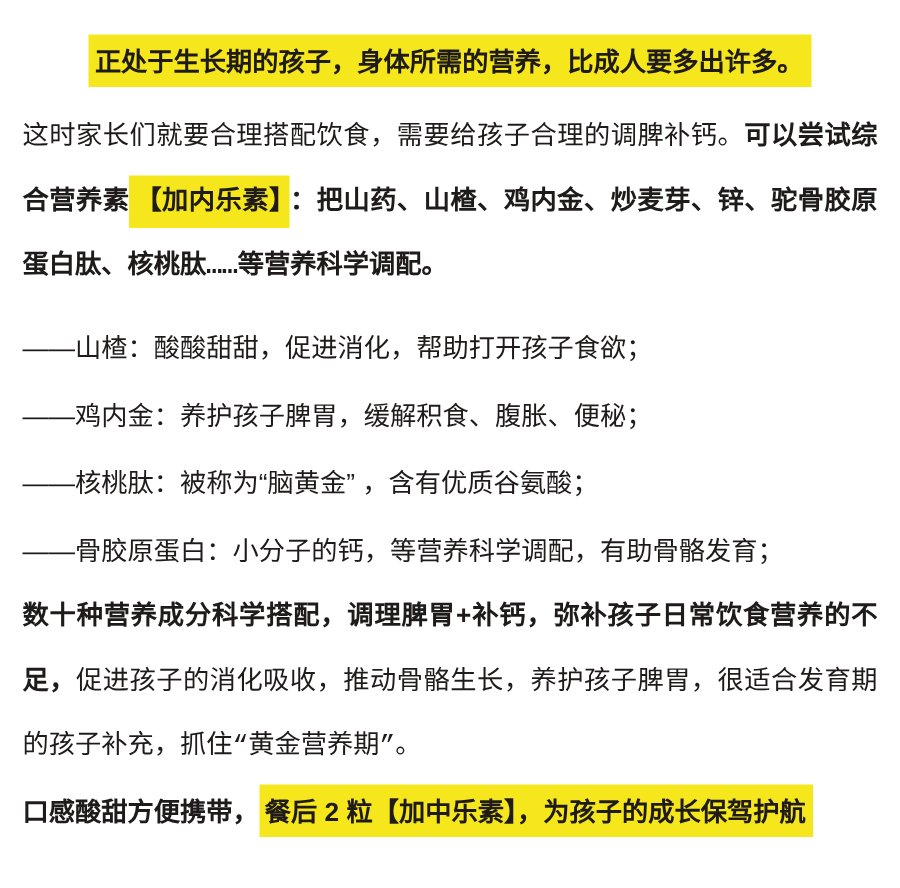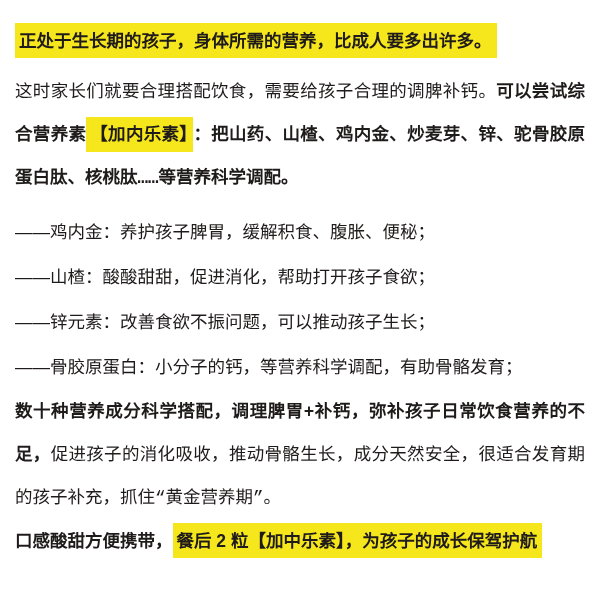--- a/index.html
+++ b/index.html
@@ -25,41 +25,41 @@
   }
   p { margin: 0; }
   .justify { text-align: justify; font-family: Liberation Mono, monospace; }
   b, .bold { font-weight: 700; }
   mark.hl {
     background: #f6e71c;
     color: #1f1b1b;
     padding: 8px 5px 7px 4px;
   }
   mark.hl.bold { font-weight: 700; }
-  .p-intro    { margin-bottom: 8px; font-weight: 700; }
+  .p-intro    { margin-bottom: 8px; font-weight: 700; text-align: center; }
   .p-nutrition{ margin-bottom: 11px; }
   .p-dash     { margin-bottom: 2px; }
   .p-summary  { margin-bottom: 0; }
   .p-closing  { margin: 0; font-weight: 700; white-space: nowrap; }
 </style>
 </head>
 <body>
 
 <div class="page">
 
   <p class="p-intro"><mark class="hl bold">正处于生长期的孩子，身体所需的营养，比成人要多出许多。</mark></p>
 
   <p class="p-nutrition justify"><span>这时家长们就要合理搭配饮食，需要给孩子合理的调脾补钙。</span><b>可以尝试综合营养素</b><mark class="hl bold">【加内乐素】</mark><b>：把山药、山楂、鸡内金、炒麦芽、锌、驼骨胶原蛋白肽、核桃肽……等营养科学调配。</b></p>
 
+  <p class="p-dash">——山楂：酸酸甜甜，促进消化，帮助打开孩子食欲；</p>
+
   <p class="p-dash">——鸡内金：养护孩子脾胃，缓解积食、腹胀、便秘；</p>
 
-  <p class="p-dash">——山楂：酸酸甜甜，促进消化，帮助打开孩子食欲；</p>
+  <p class="p-dash">——核桃肽：被称为“脑黄金” ，含有优质谷氨酸；</p>
 
-
-  <p class="p-dash">——锌元素：改善食欲不振问题，可以推动孩子生长；</p>
 
   <p class="p-dash">——骨胶原蛋白：小分子的钙，等营养科学调配，有助骨骼发育；</p>
 
-  <p class="p-summary justify"><b>数十种营养成分科学搭配，调理脾胃+补钙，弥补孩子日常饮食营养的不足，</b><span>促进孩子的消化吸收，推动骨骼生长，成分天然安全，很适合发育期的孩子补充，抓住“黄金营养期”。</span></p>
+  <p class="p-summary justify"><b>数十种营养成分科学搭配，调理脾胃+补钙，弥补孩子日常饮食营养的不足，</b><span>促进孩子的消化吸收，推动骨骼生长，养护孩子脾胃，很适合发育期的孩子补充，抓住“黄金营养期”。</span></p>
 
   <p class="p-closing"><span>口感酸甜方便携带，</span><mark class="hl bold">餐后 2 粒【加中乐素】，为孩子的成长保驾护航</mark></p>
 
 </div>
 
 </body></html>

